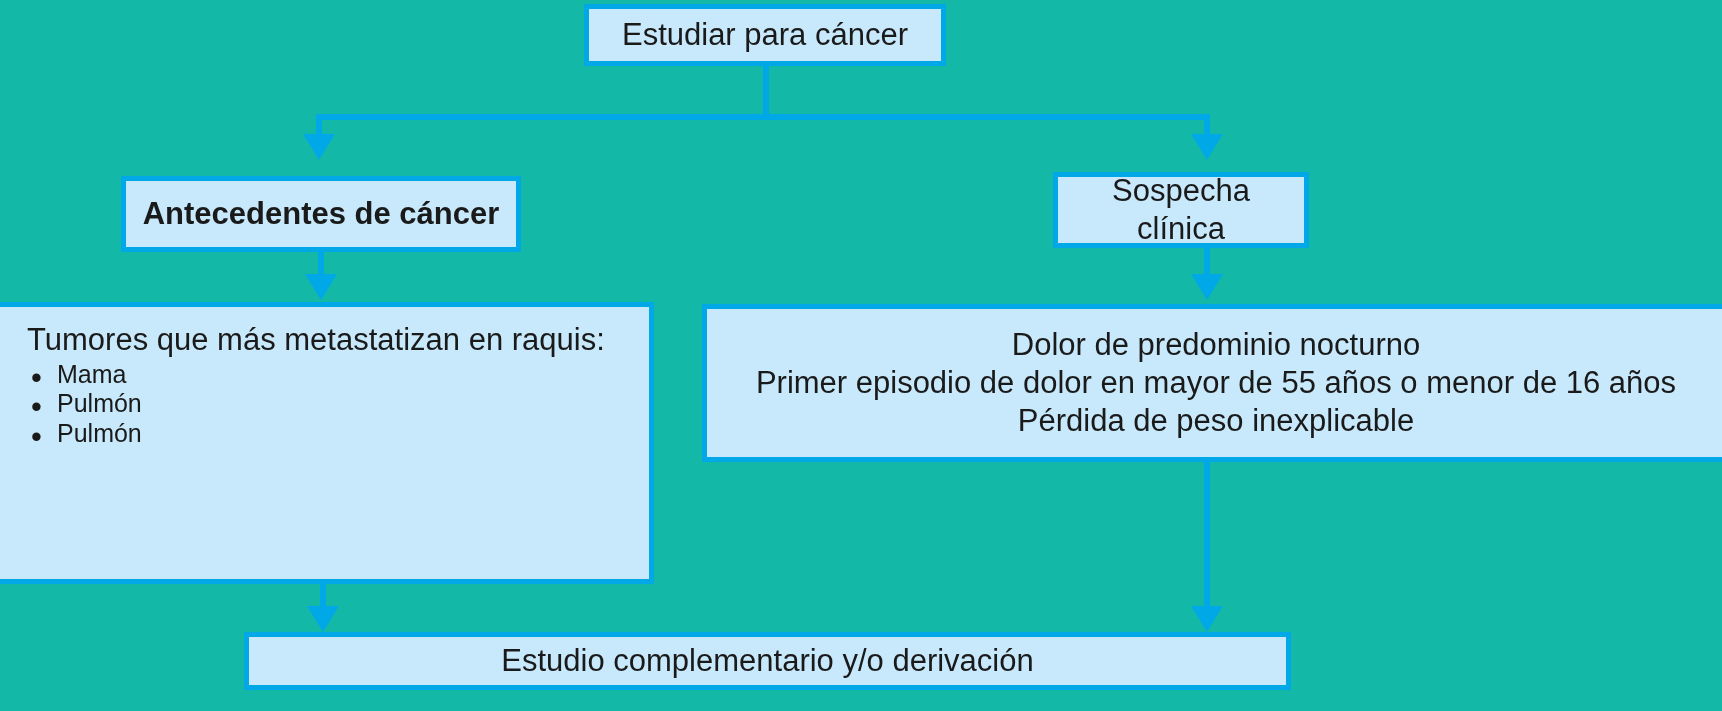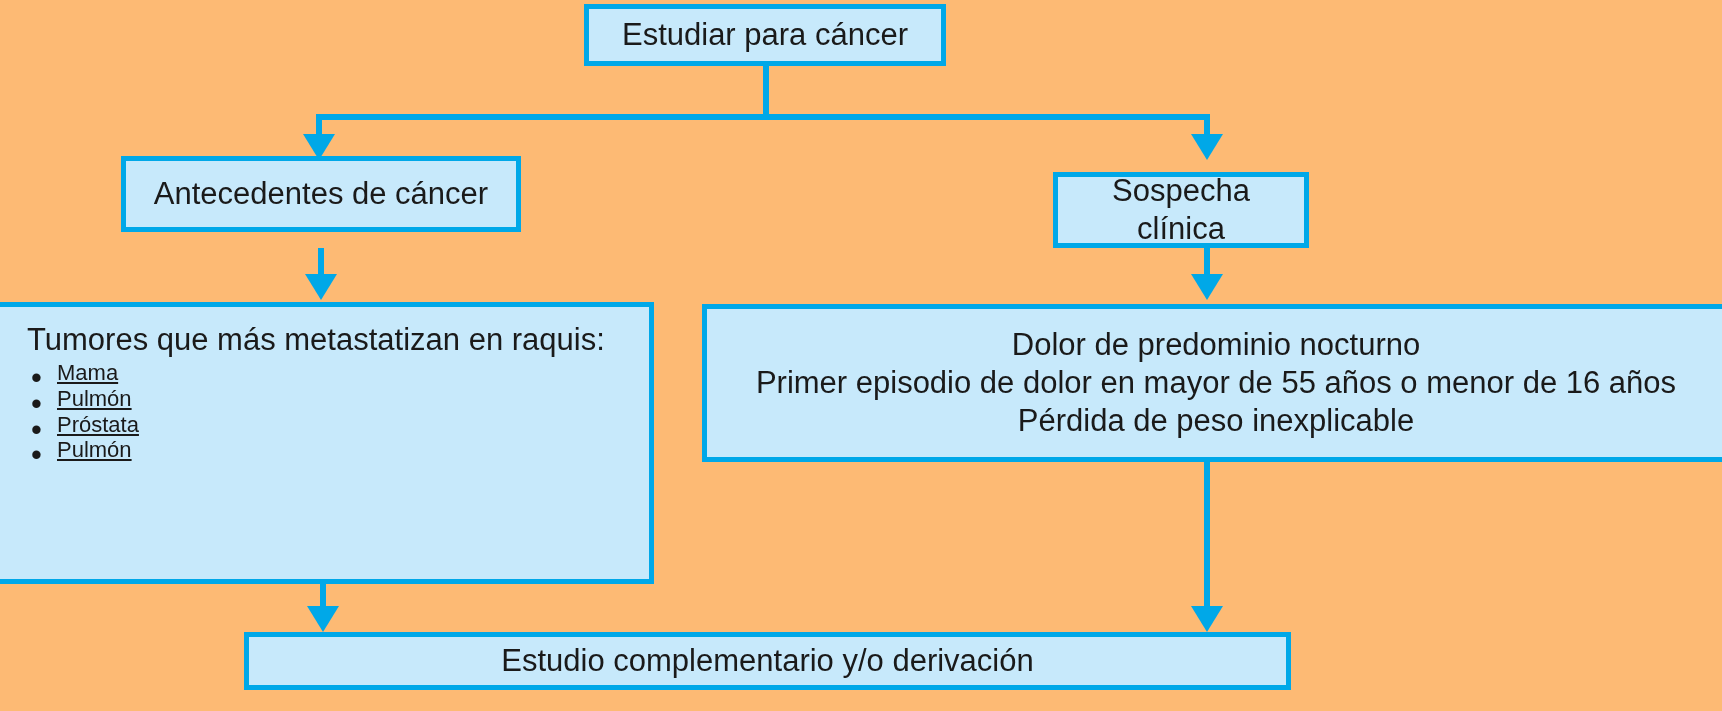--- a/index.html
+++ b/index.html
@@ -7,21 +7,21 @@
     padding: 0;
     background: #ffffff;
   }
   body {
     font-family: "Liberation Sans", sans-serif;
   }
   #flowchart {
     position: relative;
     width: 1722px;
     height: 711px;
-    background: #fdba74;
+    background: #14b8a6;
     overflow: hidden;
   }
   .node {
     position: absolute;
     box-sizing: border-box;
     background: #c7e9fb;
     border: 5px solid #00a8e8;
     display: flex;
     align-items: center;
     justify-content: center;
@@ -37,23 +37,24 @@
   }
   
   #node-root {
     left: 584px;
     top: 4px;
     width: 362px;
     height: 62px;
   }
   #node-history {
     left: 121px;
-    top: 156px;
+    top: 176px;
     width: 400px;
     height: 76px;
+    font-weight: bold;
   }
   #node-suspicion {
     left: 1053px;
     top: 172px;
     width: 256px;
     height: 76px;
   }
   #node-tumors {
     left: -6px;
     top: 302px;
@@ -80,26 +81,25 @@
     color: #1a1a1a;
     padding: 0 4px 2px 28px;
     line-height: 1.2;
   }
   .bullet-list {
     list-style: none;
     margin: 0;
     padding: 0 0 0 32px;
   }
   .bullet-list li {
-    font-size: 22px;
+    font-size: 25px;
     color: #1a1a1a;
     line-height: 1.17;
     position: relative;
     padding-left: 26px;
-    text-decoration: underline;
   }
   .bullet-list li::before {
     content: "\2022";
     position: absolute;
     left: 0;
     top: 0;
     font-size: 31px;
   }
   
   .conn {
@@ -177,21 +177,20 @@
 
   <div class="node" id="node-suspicion">
     <span class="node-text">Sospecha clínica</span>
   </div>
 
   <div class="node" id="node-tumors">
     <div class="list-title">Tumores que más metastatizan en raquis:</div>
     <ul class="bullet-list">
       <li>Mama</li>
       <li>Pulmón</li>
-      <li>Próstata</li>
       <li>Pulmón</li>
     </ul>
   </div>
 
   <div class="node" id="node-redflags">
     <span class="node-text">Dolor de predominio nocturno
 Primer episodio de dolor en mayor de 55 años o menor de 16 años
 Pérdida de peso inexplicable</span>
   </div>
 

